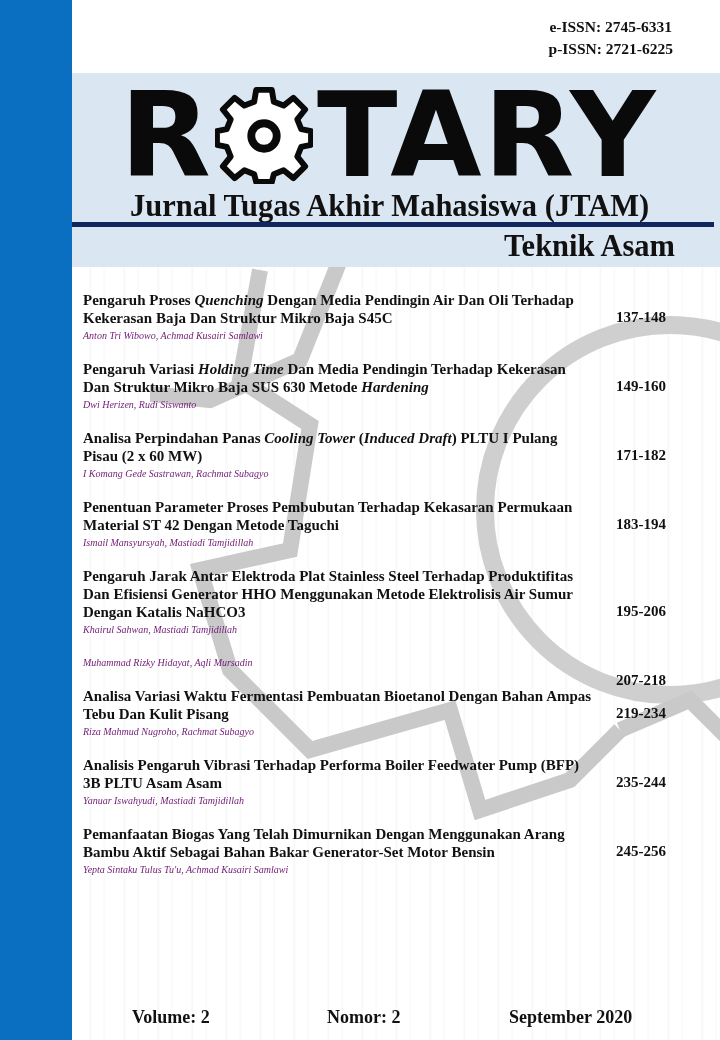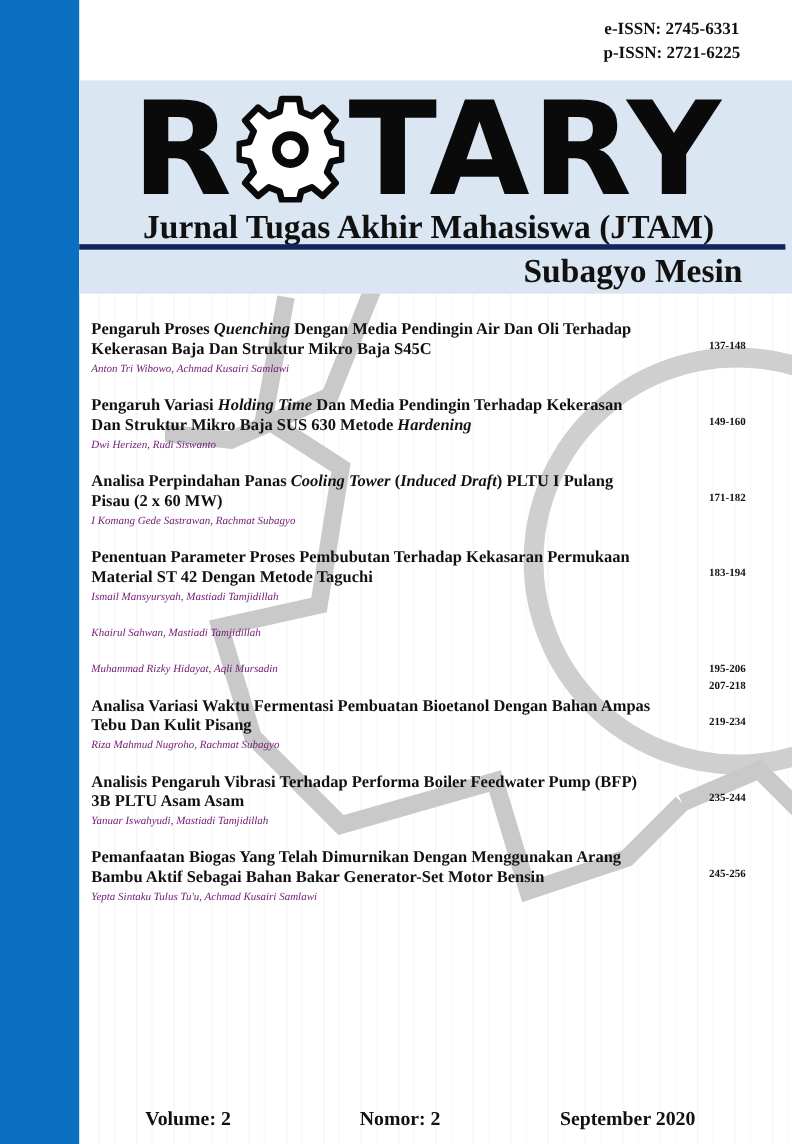--- a/index.html
+++ b/index.html
@@ -52,21 +52,21 @@
   }
   .toc { position: absolute; left: 83px; top: 291px; width: 610px; }
   .entry { position: relative; margin-bottom: 16px; }
   .entry .title {
     font-weight: bold; font-size: 15px; line-height: 18px; width: 510px;
   }
   .entry .authors {
     font-style: italic; font-size: 10px; line-height: 17px; color: #701a75;
   }
   .entry .pages {
-    position: absolute; right: 15px; font-weight: bold; font-size: 10px;
+    position: absolute; right: 27px; font-weight: bold; font-size: 15px;
   }
   .footer {
     position: absolute; top: 1007px; left: 86px; width: 648px; height: 24px;
     font-weight: bold; font-size: 18px; text-align: center;
   }
   .footer span { position: absolute; top: 0; }
   .wm-stroke { fill: none; stroke: #c9c9c9; stroke-width: 16; stroke-linejoin: miter; }
 </style>
 </head>
 <body>
@@ -94,21 +94,21 @@
     <g fill="#ffffff" stroke="#0a0a0a" stroke-width="6" stroke-linejoin="round">
       <path d="M -8 -46 L 8 -46 L 10 -34 L 20 -30 L 30 -38 L 42 -26 L 34 -16 L 38 -6 L 48 -4 L 48 10 L 38 12 L 34 22 L 42 32 L 30 44 L 20 36 L 10 40 L 8 48 L -8 48 L -10 40 L -20 36 L -30 44 L -42 32 L -34 22 L -38 12 L -48 10 L -48 -4 L -38 -6 L -34 -16 L -42 -26 L -30 -38 L -20 -30 L -10 -34 Z"></path>
     </g>
     <circle cx="0" cy="1" r="13" fill="none" stroke="#0a0a0a" stroke-width="8"></circle>
   </svg>
   <span>TARY</span>
 </div>
 
 <div class="subtitle">Jurnal Tugas Akhir Mahasiswa (JTAM)</div>
 <div class="rule"></div>
-<div class="dept">Subagyo Mesin</div>
+<div class="dept">Teknik Asam</div>
 
 <div class="toc" id="toc">
 
 <div class="entry">
       <div class="title"><span>Pengaruh Proses </span><span style="font-style: italic;">Quenching</span><span> Dengan Media Pendingin Air Dan Oli Terhadap Kekerasan Baja Dan Struktur Mikro Baja S45C</span></div>
       <div class="authors">Anton Tri Wibowo, Achmad Kusairi Samlawi</div>
       <div class="pages" style="top: 18px;">137-148</div>
     </div>
     <div class="entry">
       <div class="title"><span>Pengaruh Variasi  </span><span style="font-style: italic;">Holding Time</span><span> Dan Media Pendingin  Terhadap Kekerasan Dan Struktur Mikro Baja  SUS 630  Metode </span><span style="font-style: italic;">Hardening</span></div>
@@ -119,20 +119,21 @@
       <div class="title"><span>Analisa Perpindahan Panas </span><span style="font-style: italic;">Cooling Tower</span><span> (</span><span style="font-style: italic;">Induced Draft</span><span>) PLTU I Pulang Pisau (2 x 60 MW)</span></div>
       <div class="authors">I Komang Gede Sastrawan, Rachmat Subagyo</div>
       <div class="pages" style="top: 18px;">171-182</div>
     </div>
     <div class="entry">
       <div class="title"><span>Penentuan Parameter Proses Pembubutan Terhadap Kekasaran Permukaan Material ST 42 Dengan Metode Taguchi</span></div>
       <div class="authors">Ismail Mansyursyah, Mastiadi Tamjidillah</div>
       <div class="pages" style="top: 18px;">183-194</div>
     </div>
     <div class="entry">
+      <div class="title"><span>Pengaruh Jarak Antar Elektroda Plat Stainless Steel Terhadap Produktifitas Dan Efisiensi Generator HHO Menggunakan Metode Elektrolisis Air Sumur Dengan Katalis NaHCO3</span></div>
       <div class="authors">Khairul Sahwan, Mastiadi Tamjidillah</div>
       <div class="pages" style="top: 36px;">195-206</div>
     </div>
     <div class="entry">
       <div class="authors">Muhammad Rizky Hidayat, Aqli Mursadin</div>
       <div class="pages" style="top: 18px;">207-218</div>
     </div>
     <div class="entry">
       <div class="title"><span>Analisa Variasi Waktu Fermentasi Pembuatan Bioetanol Dengan Bahan Ampas Tebu Dan Kulit Pisang</span></div>
       <div class="authors">Riza Mahmud Nugroho, Rachmat Subagyo</div>

